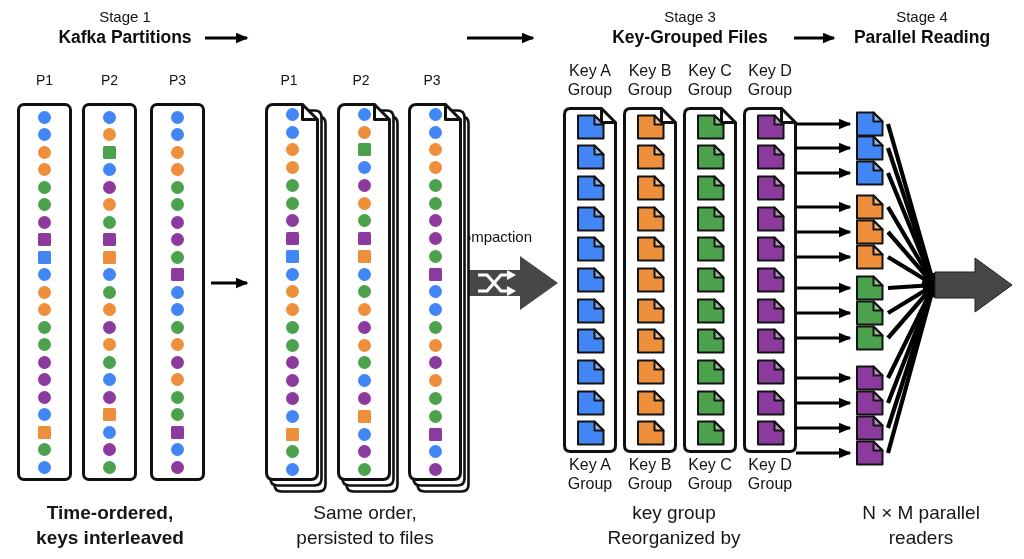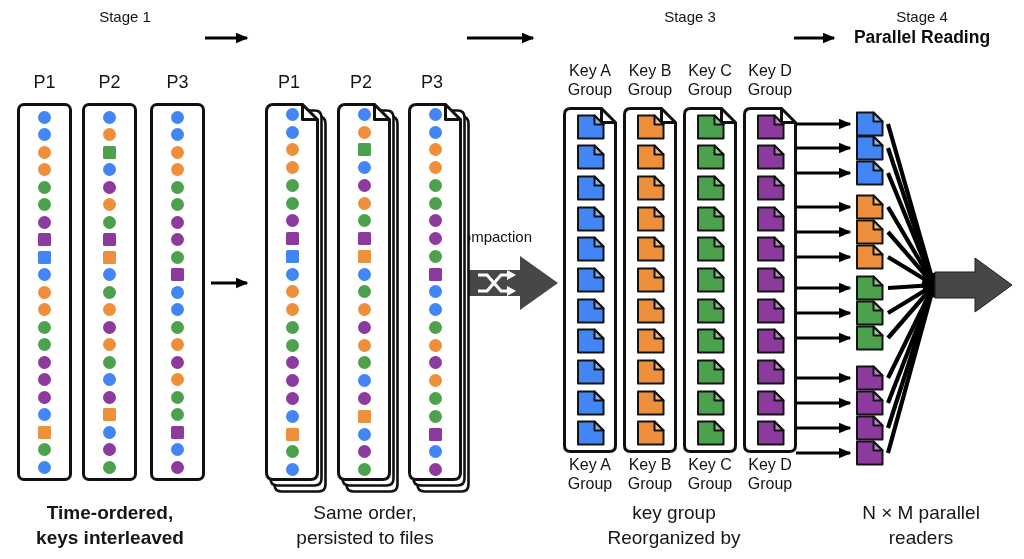--- a/index.html
+++ b/index.html
@@ -4,21 +4,21 @@
 <style>
   html,body{margin:0;padding:0;background:#fff;}
   .canvas{
     position:relative;width:1024px;height:559px;background:#fff;overflow:hidden;
     font-family:"Liberation Sans","DejaVu Sans",sans-serif;color:#111;
   }
   .abs{position:absolute;}
   .stage-header{text-align:center;line-height:1.25;}
   .stage-label{font-size:15px;font-weight:400;color:#141414;}
   .stage-title{font-size:17.5px;font-weight:700;color:#0d0d0d;}
-  .plabel{font-size:18px;font-weight:400;text-align:center;color:#141414;}
+  .plabel{font-size:14px;font-weight:400;text-align:center;color:#141414;}
   .caption{font-size:19px;line-height:1.32;text-align:center;color:#161616;}
   .keylabel{font-size:16px;line-height:1.18;text-align:center;color:#141414;}
   .compaction-label{font-size:15px;font-weight:500;text-align:left;color:#111;}
   .pcol{
     border:3px solid #101010;border-radius:7px;background:#fff;
     display:flex;flex-direction:column;justify-content:space-evenly;align-items:center;
     box-sizing:border-box;
   }
   .items-overlay{
     display:flex;flex-direction:column;justify-content:space-evenly;align-items:center;
@@ -28,20 +28,21 @@
   .dot.square{border-radius:1.5px;}
   svg{display:block;}
 </style>
 </head>
 <body>
 
 <div class="canvas" id="canvas">
 
   <div class="abs stage-header" style="left:25px;top:8px;width:200px;">
     <div class="stage-label">Stage 1</div>
+    <div class="stage-title">Kafka Partitions</div>
   </div>
   <div class="abs" id="hdr-arrow-1" style="left:204px;top:30px;">
       <svg width="56" height="16" viewBox="0 0 56 16">
     <defs>
           <marker id="ah1" markerUnits="userSpaceOnUse" markerWidth="13" markerHeight="11" refX="11.5" refY="5.5" orient="auto">
             <path d="M0 0 L13 5.5 L0 11 Z" fill="#000"></path>
           </marker>
         </defs>
     <line x1="1" y1="8" x2="43" y2="8" stroke="#000" stroke-width="2.8" marker-end="url(#ah1)"></line>
       </svg>
@@ -51,20 +52,21 @@
     <defs>
           <marker id="ah2" markerUnits="userSpaceOnUse" markerWidth="13" markerHeight="11" refX="11.5" refY="5.5" orient="auto">
             <path d="M0 0 L13 5.5 L0 11 Z" fill="#000"></path>
           </marker>
         </defs>
     <line x1="1" y1="8" x2="67" y2="8" stroke="#000" stroke-width="2.8" marker-end="url(#ah2)"></line>
       </svg>
     </div>
   <div class="abs stage-header" style="left:590px;top:8px;width:200px;">
     <div class="stage-label">Stage 3</div>
+    <div class="stage-title">Key-Grouped Files</div>
   </div>
   <div class="abs" id="hdr-arrow-3" style="left:793px;top:30px;">
       <svg width="54" height="16" viewBox="0 0 54 16">
     <defs>
           <marker id="ah3" markerUnits="userSpaceOnUse" markerWidth="13" markerHeight="11" refX="11.5" refY="5.5" orient="auto">
             <path d="M0 0 L13 5.5 L0 11 Z" fill="#000"></path>
           </marker>
         </defs>
     <line x1="1" y1="8" x2="41" y2="8" stroke="#000" stroke-width="2.8" marker-end="url(#ah3)"></line>
       </svg>

